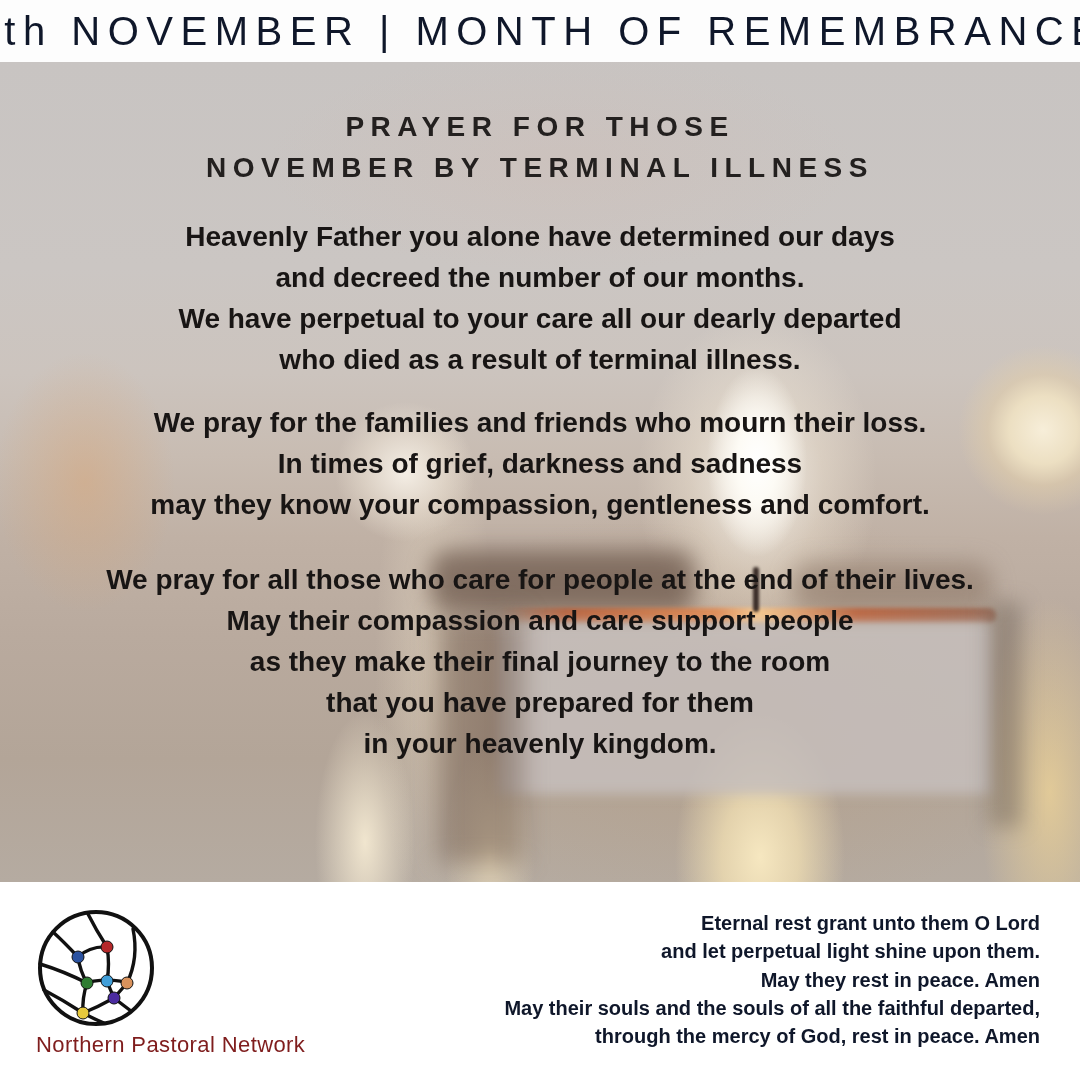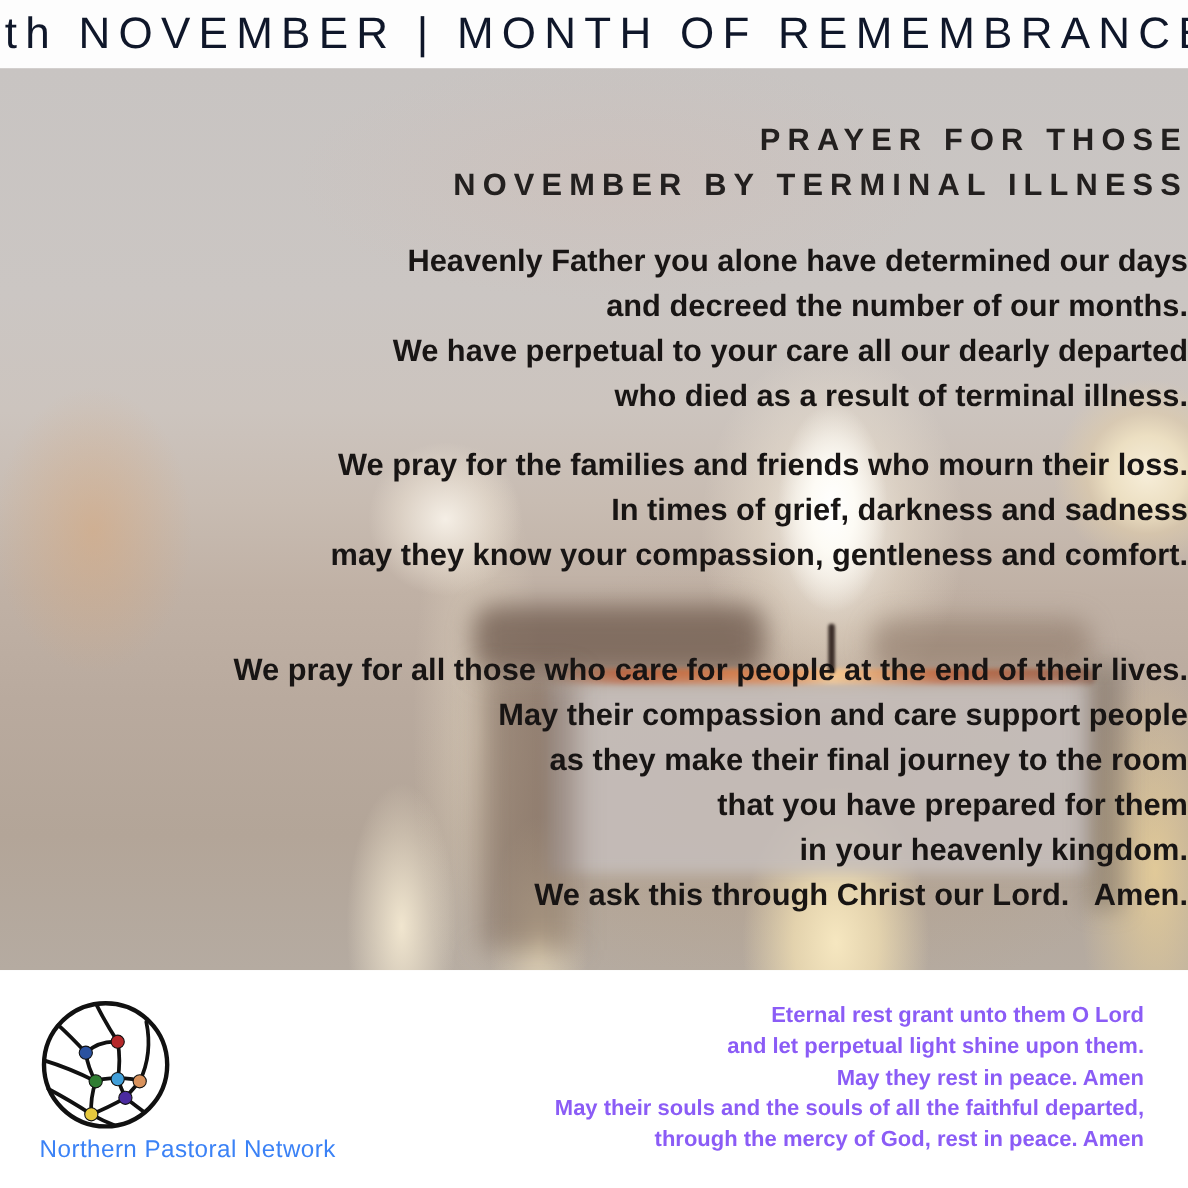--- a/index.html
+++ b/index.html
@@ -40,34 +40,34 @@
   .fx-dark-right-band{left:792px;top:500px;width:200px;height:50px;background:rgba(138,116,101,0.55);filter:blur(11px);border-radius:20px;}
   .fx-candle-rim{
     left:498px;top:546px;width:498px;height:15px;border-radius:7px;filter:blur(2px);
     background:linear-gradient(90deg, rgba(120,60,40,0) 0%, rgba(190,95,55,0.85) 14%, rgba(228,138,80,0.9) 44%, rgba(250,202,142,0.95) 52%, rgba(190,95,55,0.85) 72%, rgba(140,70,45,0.55) 100%);
   }
   .fx-candle-body{left:498px;top:560px;width:494px;height:172px;background:rgba(198,190,188,0.85);filter:blur(6px);}
   .fx-left-column{left:438px;top:552px;width:84px;height:250px;background:rgba(110,88,74,0.5);filter:blur(13px);}
   .fx-right-column{left:988px;top:540px;width:34px;height:225px;background:rgba(105,92,82,0.42);filter:blur(10px);}
   .fx-wick{left:753px;top:505px;width:6px;height:45px;background:#3a2d28;filter:blur(1.5px);border-radius:3px;}
   
-  .overlay-text{position:absolute;left:0;top:0;width:100%;text-align:right;color:#181514;}
+  .overlay-text{position:absolute;left:0;top:0;width:100%;text-align:center;color:#181514;}
   .title{margin-top:44px;line-height:41px;font-size:28px;font-weight:700;letter-spacing:6.5px;color:#23201f;}
   .stanza{line-height:41px;font-size:28px;font-weight:700;}
   .stanza-1{margin-top:28px;}
   .stanza-2{margin-top:22px;}
-  .stanza-3{margin-top:63px;}
+  .stanza-3{margin-top:34px;}
   .prayer-line{white-space:pre-wrap;}
   
   .footer{position:absolute;left:0;top:882px;width:1080px;height:198px;background:#ffffff;}
   .logo{position:absolute;left:36px;top:26px;width:120px;height:120px;}
-  .org-name{position:absolute;left:36px;top:150px;font-size:22px;letter-spacing:0.4px;color:#3b82f6;font-weight:400;text-align:center;}
+  .org-name{position:absolute;left:36px;top:150px;font-size:22px;letter-spacing:0.4px;color:#7f1d1d;font-weight:400;text-align:center;}
   .rest-prayer{
     position:absolute;right:40px;top:27px;text-align:right;
-    font-size:20px;font-weight:700;line-height:28.3px;color:#8b5cf6;
+    font-size:20px;font-weight:700;line-height:28.3px;color:#0f172a;
   }
 </style>
 </head>
 <body>
 
 <div class="canvas">
 
   <div class="banner">
     <span class="banner-text">5th NOVEMBER | MONTH OF REMEMBRANCE</span>
   </div>
@@ -96,21 +96,20 @@
         <div class="prayer-line">We pray for the families and friends who mourn their loss.</div>
         <div class="prayer-line">In times of grief, darkness and sadness</div>
         <div class="prayer-line">may they know your compassion, gentleness and comfort.</div>
       </div>
       <div class="stanza stanza-3">
         <div class="prayer-line">We pray for all those who care for people at the end of their lives.</div>
         <div class="prayer-line">May their compassion and care support people</div>
         <div class="prayer-line">as they make their final journey to the room</div>
         <div class="prayer-line">that you have prepared for them</div>
         <div class="prayer-line">in your heavenly kingdom.</div>
-        <div class="prayer-line">We ask this through Christ our Lord.   Amen.</div>
       </div>
     </div>
   </div>
 
   <div class="footer">
 
     <svg class="logo" viewBox="0 0 120 120">
       <circle cx="60" cy="60" r="56" fill="none" stroke="#111" stroke-width="4"></circle>
       <g fill="none" stroke="#111" stroke-width="3.4" stroke-linecap="round">
         <path d="M52,6 Q60,22 71,39"></path>

